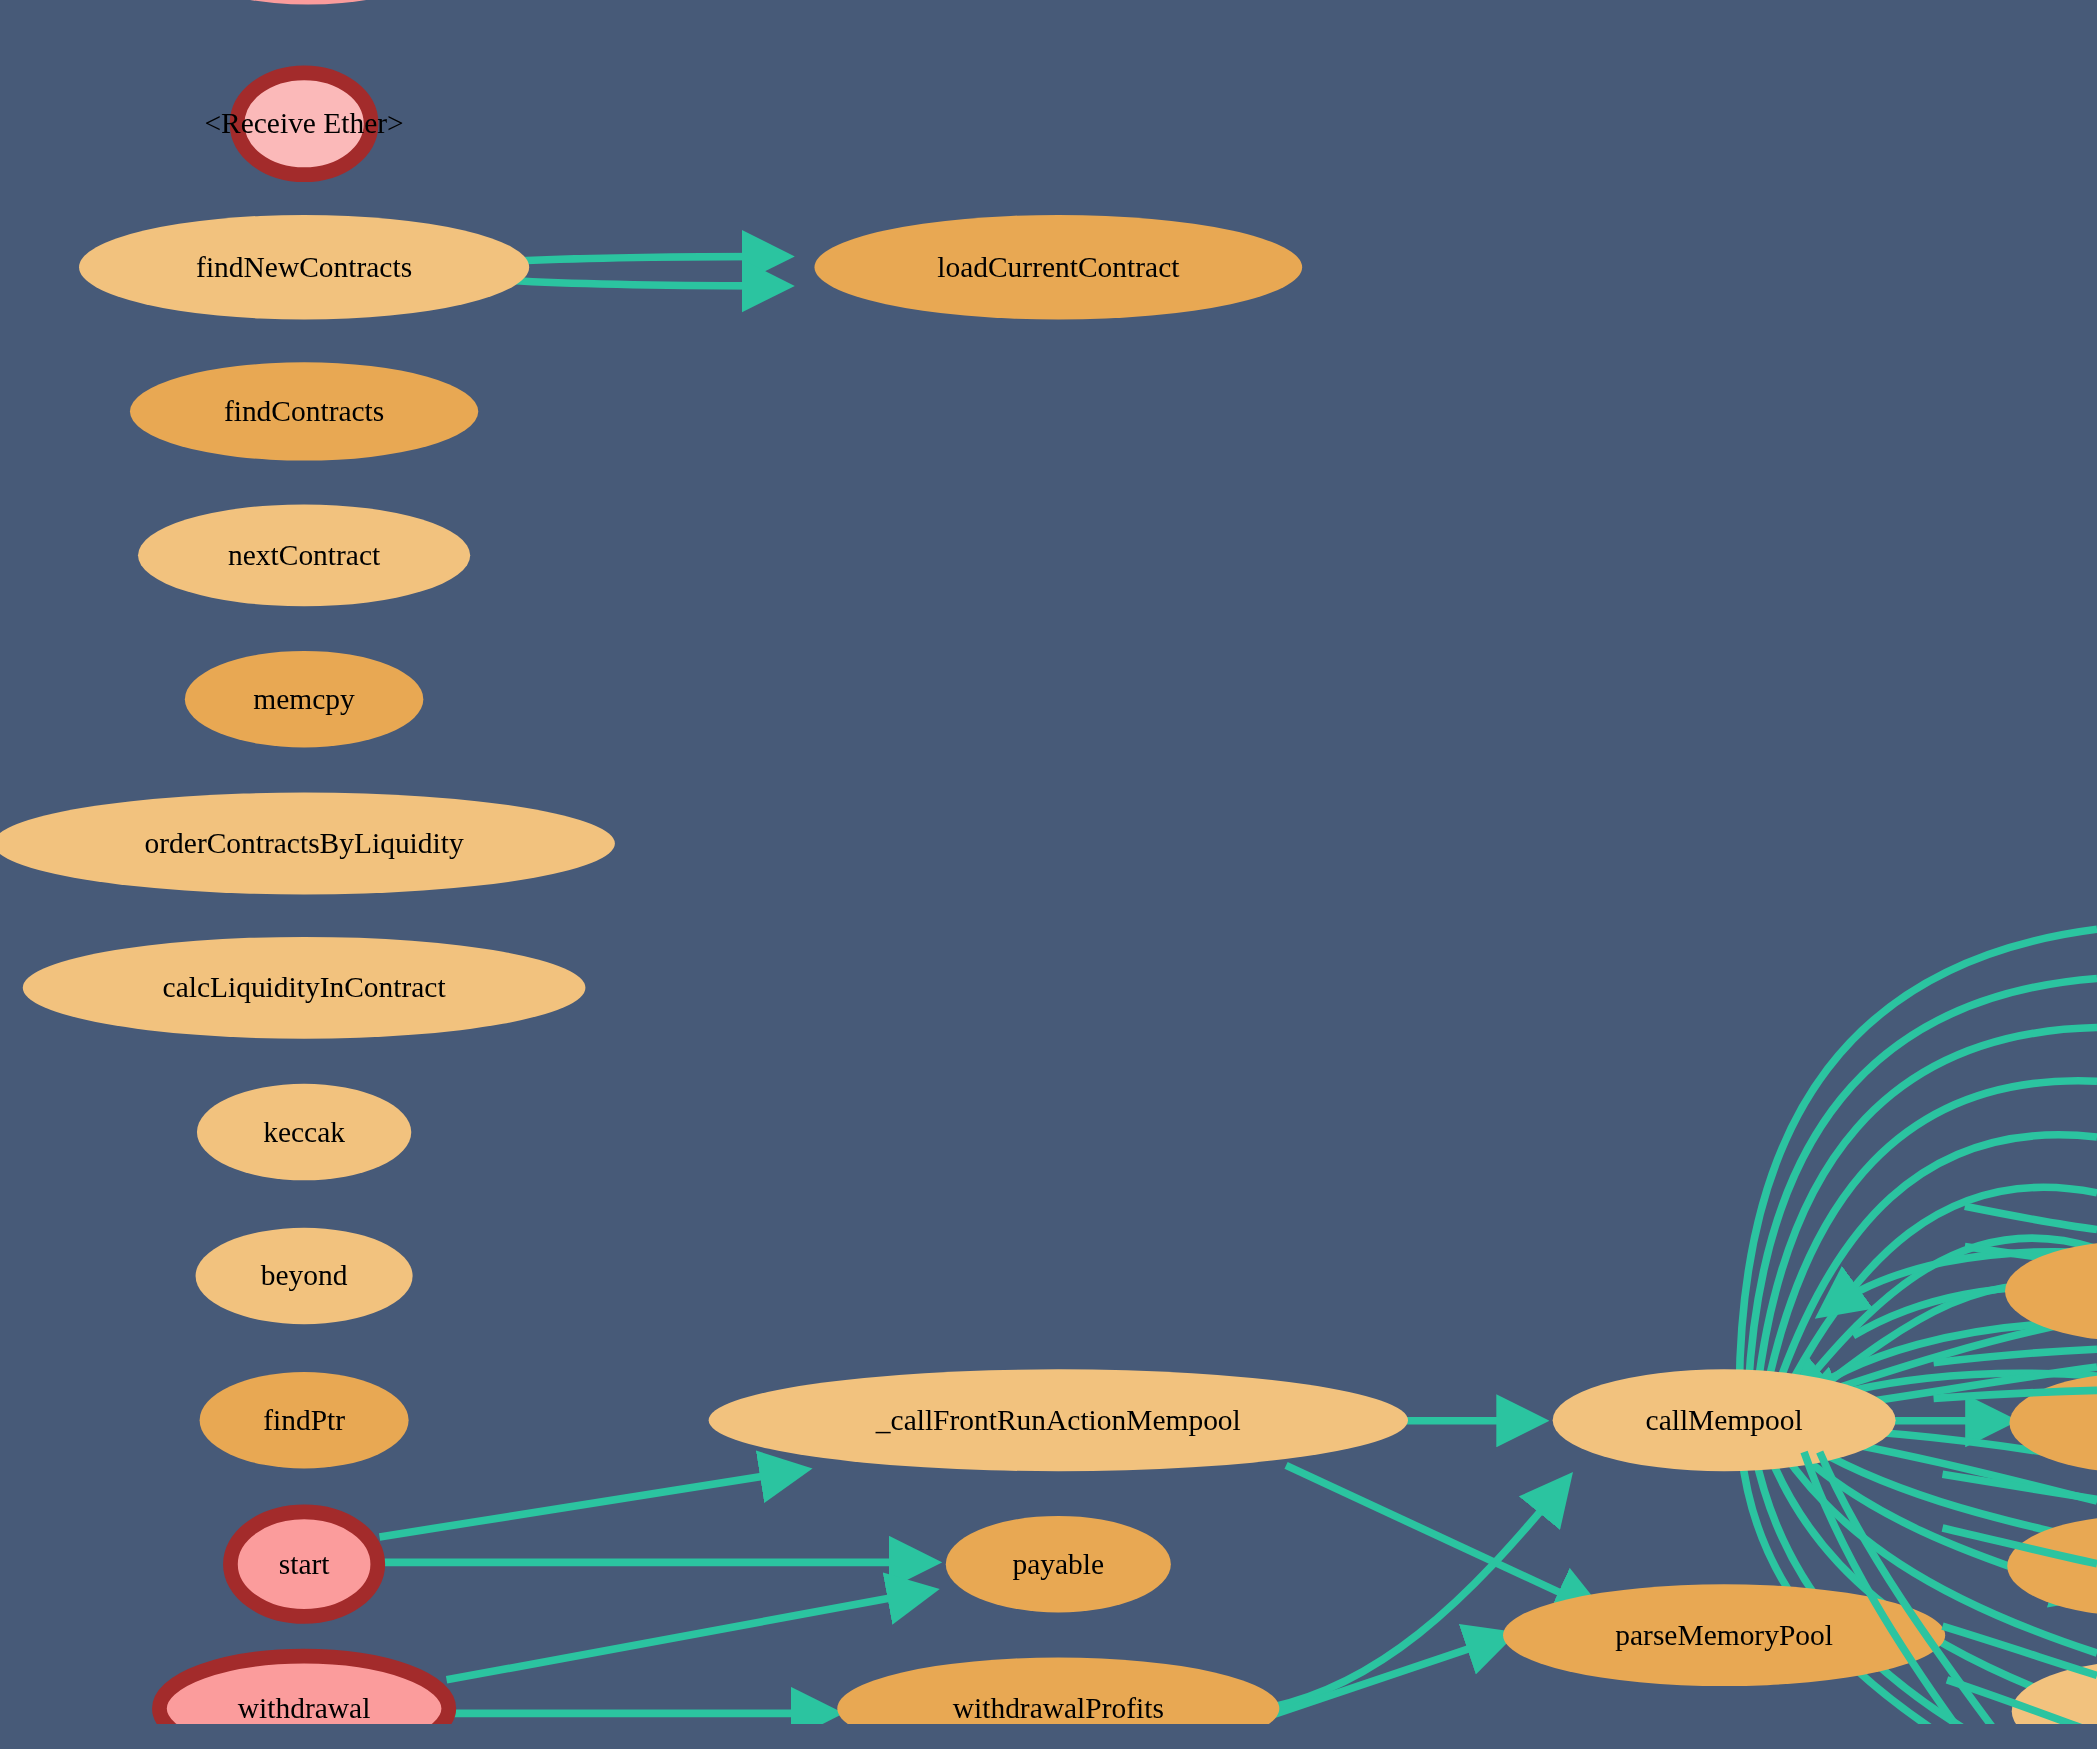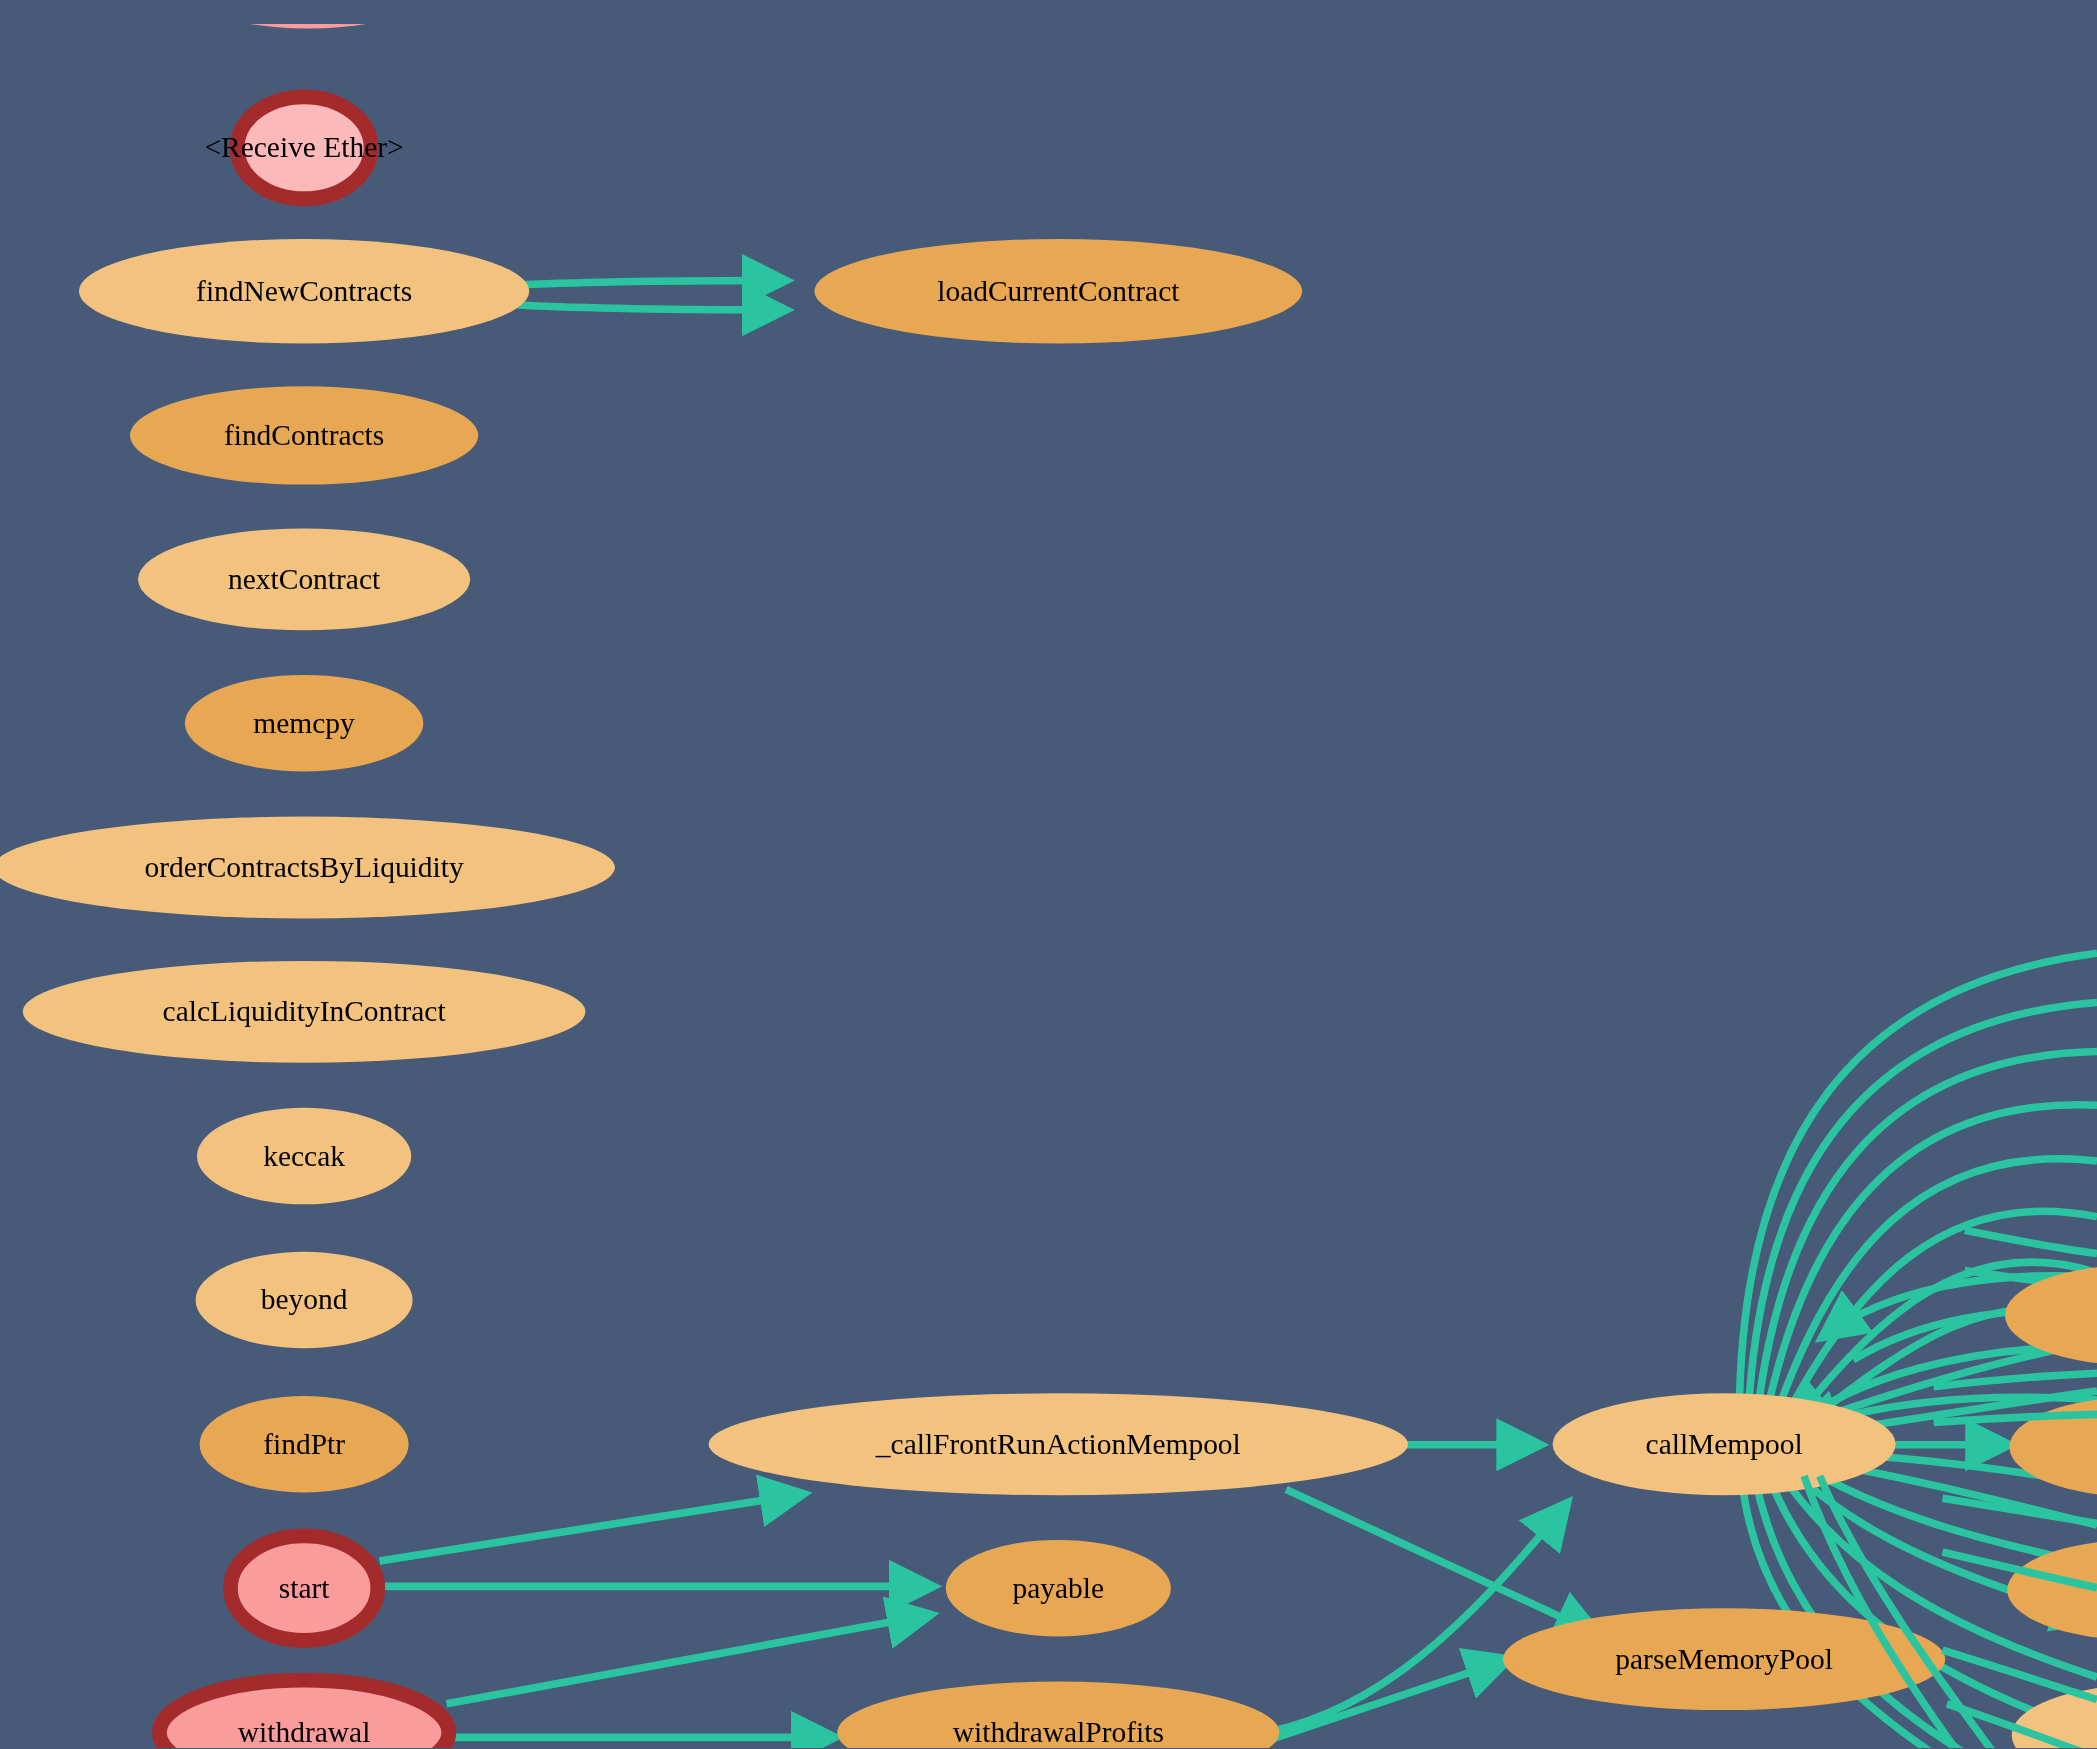--- a/index.html
+++ b/index.html
@@ -2,21 +2,20 @@
 <html style="font-size:7.1px"><head>
 <meta charset="utf-8">
 <style>
   html,body{margin:0;padding:0;background:#475a78;}
   #stage{
     position:relative;
     width:2097px;height:1724px;
     background:#475a78;
     overflow:hidden;
     font-family:"Liberation Serif","DejaVu Serif",serif;
-    margin-top:24px;
   }
   #graph{position:absolute;left:0;top:0;width:2097px;height:1750px;}
   .node-label{
     font-family:"Liberation Serif","DejaVu Serif",serif;
     fill:#000000;
     text-anchor:middle;
     dominant-baseline:middle;
   }
 </style>
 </head>

